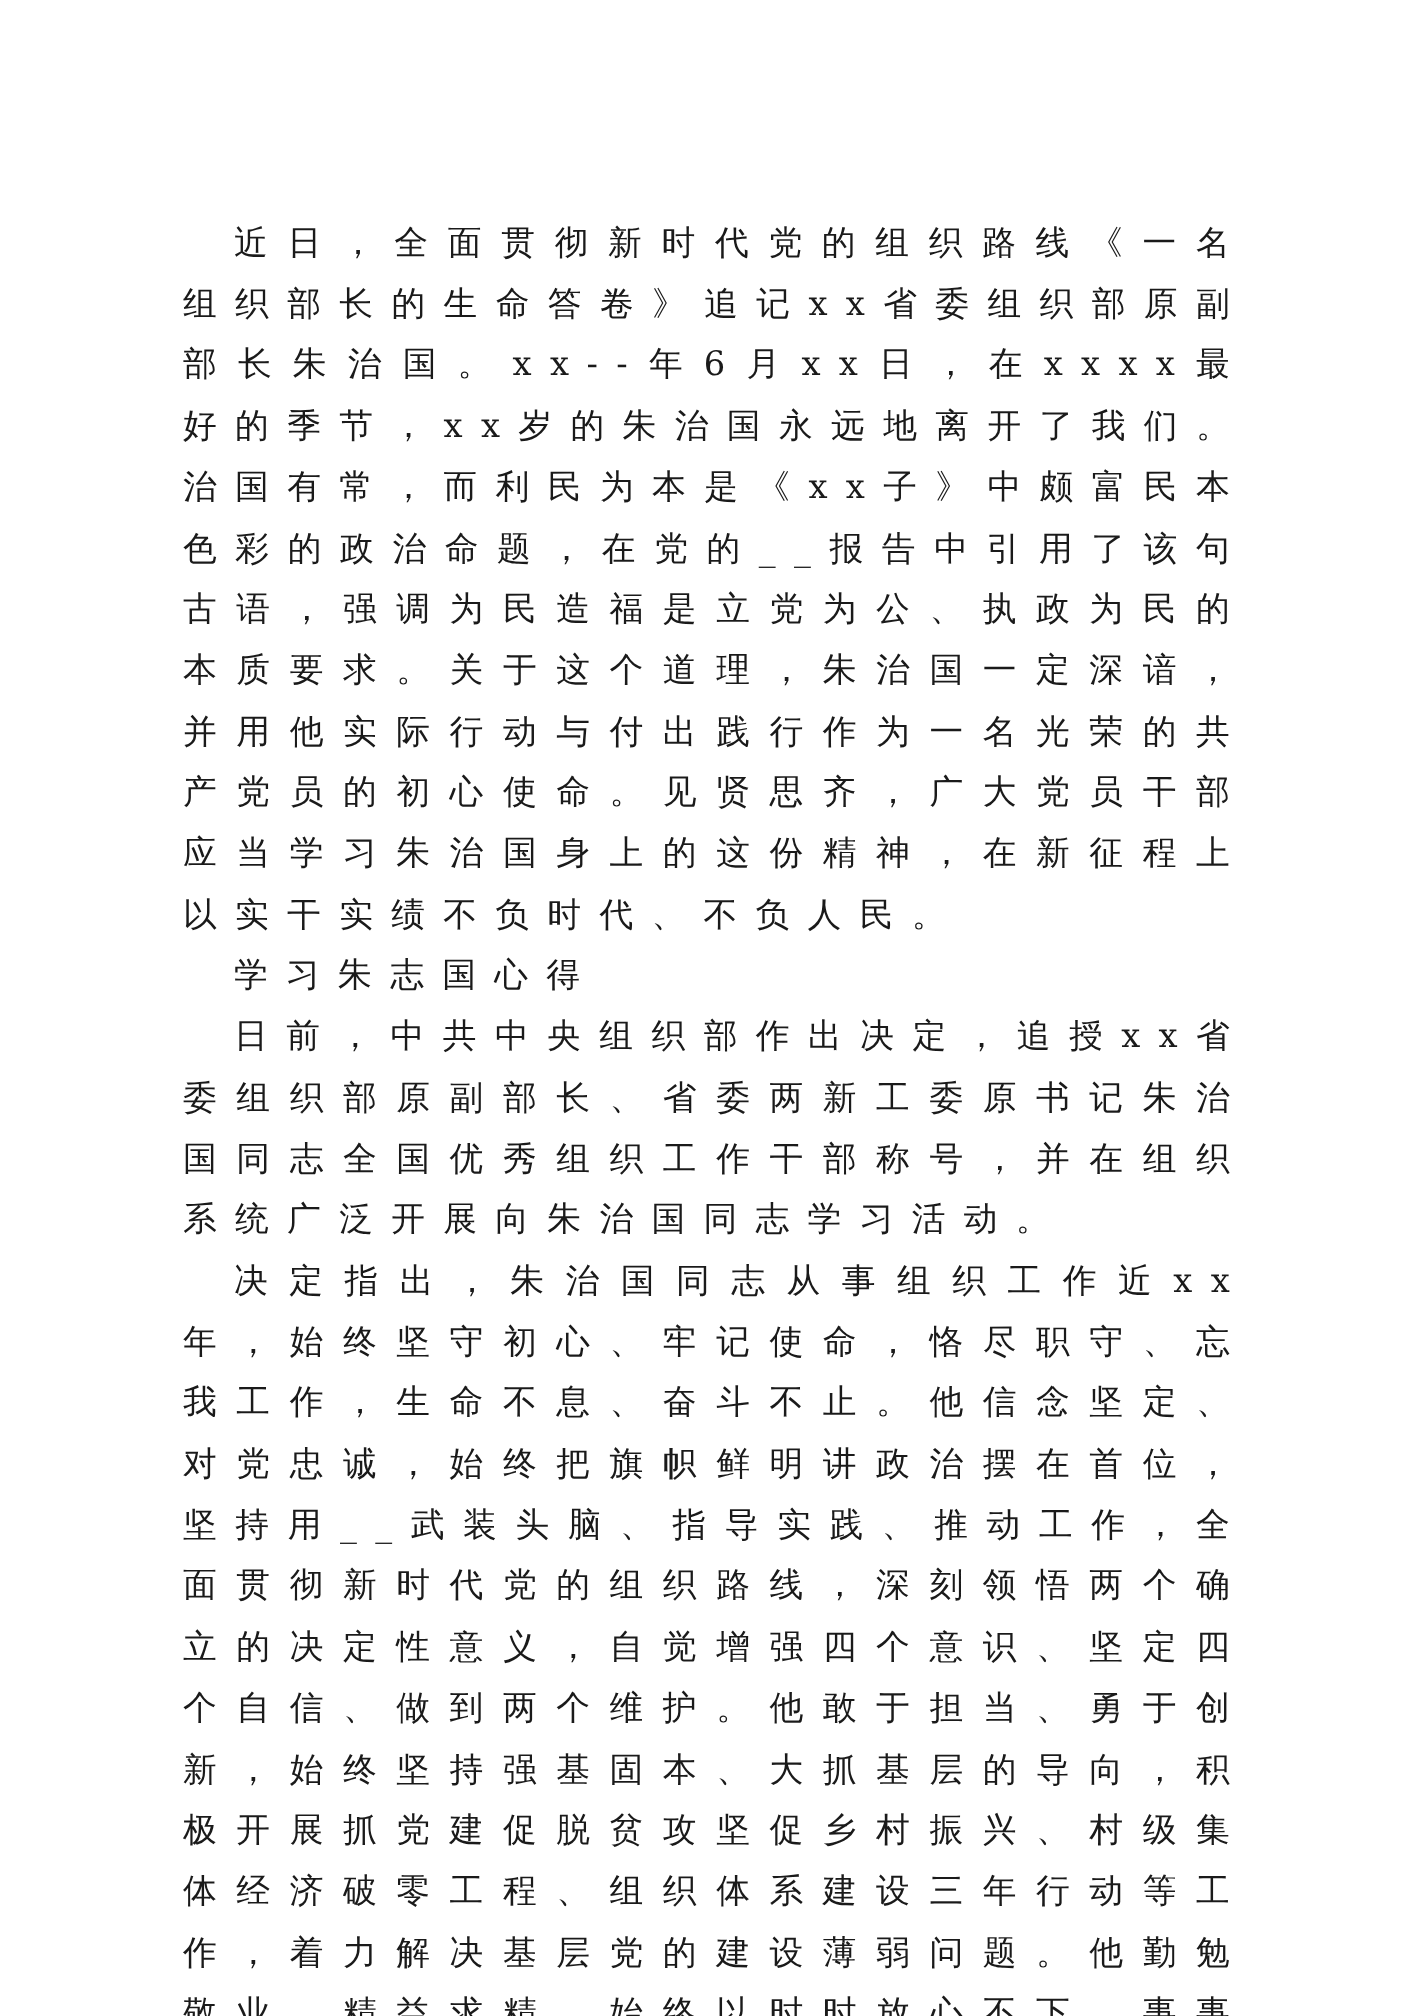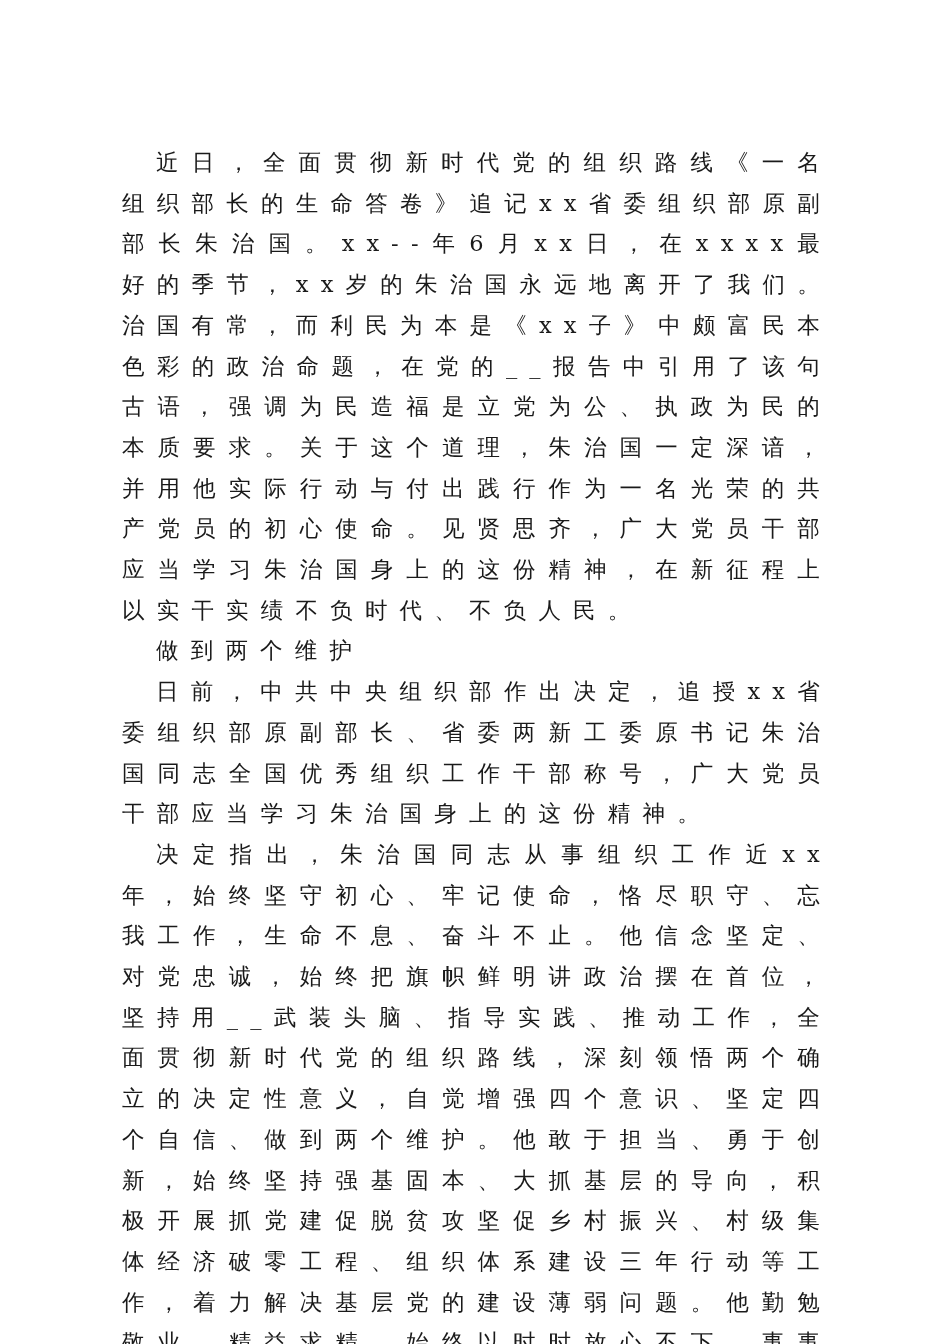--- a/index.html
+++ b/index.html
@@ -16,16 +16,16 @@
     letter-spacing: 12.2px;
   }
   .para { margin: 0; padding: 0; text-indent: 34px; text-align: justify; word-break: break-all; }
   .heading { margin: 0; padding: 0; text-indent: 34px; }
 </style>
 </head>
 <body>
 
 <div class="page">
   <p class="para">近日，全面贯彻新时代党的组织路线《一名组织部长的生命答卷》追记xx省委组织部原副部长朱治国。xx--年6月xx日，在xxxx最好的季节，xx岁的朱治国永远地离开了我们。治国有常，而利民为本是《xx子》中颇富民本色彩的政治命题，在党的__报告中引用了该句古语，强调为民造福是立党为公、执政为民的本质要求。关于这个道理，朱治国一定深谙，并用他实际行动与付出践行作为一名光荣的共产党员的初心使命。见贤思齐，广大党员干部应当学习朱治国身上的这份精神，在新征程上以实干实绩不负时代、不负人民。</p>
-  <p class="heading">做到两个维护</p>
-  <p class="para">日前，中共中央组织部作出决定，追授xx省委组织部原副部长、省委两新工委原书记朱治国同志全国优秀组织工作干部称号，广大党员干部应当学习朱治国身上的这份精神。</p>
+  <p class="heading">学习朱志国心得</p>
+  <p class="para">日前，中共中央组织部作出决定，追授xx省委组织部原副部长、省委两新工委原书记朱治国同志全国优秀组织工作干部称号，并在组织系统广泛开展向朱治国同志学习活动。</p>
   <p class="para">决定指出，朱治国同志从事组织工作近xx年，始终坚守初心、牢记使命，恪尽职守、忘我工作，生命不息、奋斗不止。他信念坚定、对党忠诚，始终把旗帜鲜明讲政治摆在首位，坚持用__武装头脑、指导实践、推动工作，全面贯彻新时代党的组织路线，深刻领悟两个确立的决定性意义，自觉增强四个意识、坚定四个自信、做到两个维护。他敢于担当、勇于创新，始终坚持强基固本、大抓基层的导向，积极开展抓党建促脱贫攻坚促乡村振兴、村级集体经济破零工程、组织体系建设三年行动等工作，着力解决基层党的建设薄弱问题。他勤勉敬业、精益求精，始终以时时放心不下、事事放心不下的态度对待每</p>
 </div>
 
 </body></html>

